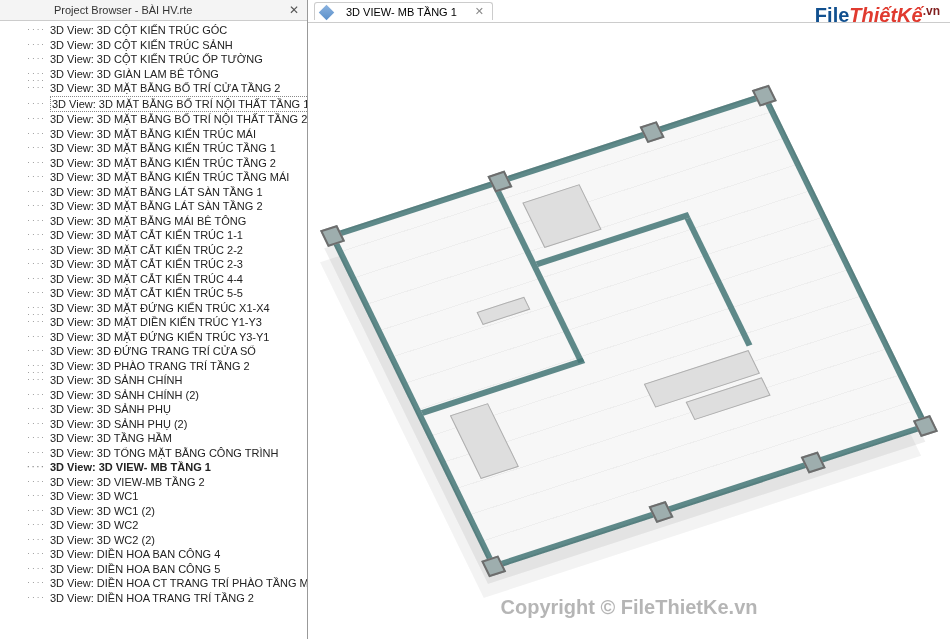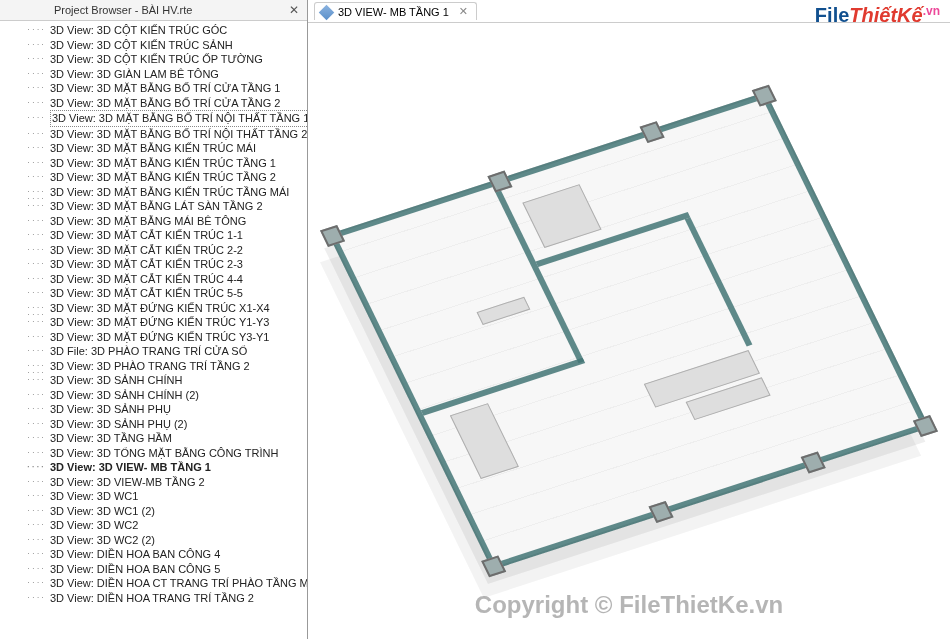--- a/index.html
+++ b/index.html
@@ -80,21 +80,21 @@
     .tab-bar {
       display: flex;
       align-items: center;
       height: 22px;
       padding-left: 6px;
       gap: 4px;
     }
     .tab {
       display: flex;
       align-items: flex-end;
-      gap: 6px;
+      gap: 14px;
       padding: 2px 8px 2px 6px;
       background: #fff;
       border: 1px solid #ccc;
       border-bottom: none;
       border-radius: 3px 3px 0 0;
       font-size: 11px;
       cursor: pointer;
     }
     .tab .cube {
       width: 11px; height: 11px;
@@ -113,27 +113,27 @@
     }
     .watermark-logo {
       position: absolute;
       top: 4px; right: 10px;
       font-weight: 700;
       font-size: 20px;
       font-family: Arial, sans-serif;
     }
     .watermark-logo .f { color:#11508f; }
     .watermark-logo .tk { color:#e03a2f; font-style: italic; }
-    .watermark-logo .vn { color:#ec4899; font-size: 12px; vertical-align: top;}
+    .watermark-logo .vn { color:#7f1d1d; font-size: 12px; vertical-align: top;}
     .copyright {
       position: absolute;
       bottom: 20px;
       width: 100%;
       text-align: center;
-      font-size: 24px;
+      font-size: 20px;
       font-weight: 600;
       color: rgba(120,120,120,0.55);
       pointer-events: none;
       font-family: Arial, sans-serif;
     }
     
     .plan {
       width: 520px;
       height: 430px;
       position: relative;
@@ -192,21 +192,20 @@
       <div class="tree-item">
         <span class="dots">····</span>
         <span class="label-wrap">3D View: 3D CỘT KIẾN TRÚC ỐP TƯỜNG</span>
       </div>
       <div class="tree-item">
         <span class="dots">····</span>
         <span class="label-wrap">3D View: 3D GIÀN LAM BÊ TÔNG</span>
       </div>
       <div class="tree-item">
         <span class="dots">····</span>
-        <span class="label-wrap">3D View: 3D MẶT BẰNG BỐ TRÍ CỬA TẦNG 1</span>
       </div>
       <div class="tree-item">
         <span class="dots">····</span>
         <span class="label-wrap">3D View: 3D MẶT BẰNG BỐ TRÍ CỬA TẦNG 2</span>
       </div>
       <div class="tree-item highlighted">
         <span class="dots">····</span>
         <span class="label-wrap">3D View: 3D MẶT BẰNG BỐ TRÍ NỘI THẤT TẦNG 1</span>
       </div>
       <div class="tree-item">
@@ -224,20 +223,21 @@
       <div class="tree-item">
         <span class="dots">····</span>
         <span class="label-wrap">3D View: 3D MẶT BẰNG KIẾN TRÚC TẦNG 2</span>
       </div>
       <div class="tree-item">
         <span class="dots">····</span>
         <span class="label-wrap">3D View: 3D MẶT BẰNG KIẾN TRÚC TẦNG MÁI</span>
       </div>
       <div class="tree-item">
         <span class="dots">····</span>
+        <span class="label-wrap">3D View: 3D MẶT BẰNG LÁT SÀN TẦNG 1</span>
       </div>
       <div class="tree-item">
         <span class="dots">····</span>
         <span class="label-wrap">3D View: 3D MẶT BẰNG LÁT SÀN TẦNG 2</span>
       </div>
       <div class="tree-item">
         <span class="dots">····</span>
         <span class="label-wrap">3D View: 3D MẶT BẰNG MÁI BÊ TÔNG</span>
       </div>
       <div class="tree-item">
@@ -262,29 +262,29 @@
       </div>
       <div class="tree-item">
         <span class="dots">····</span>
         <span class="label-wrap">3D View: 3D MẶT ĐỨNG KIẾN TRÚC X1-X4</span>
       </div>
       <div class="tree-item">
         <span class="dots">····</span>
       </div>
       <div class="tree-item">
         <span class="dots">····</span>
-        <span class="label-wrap">3D View: 3D MẶT ĐỨNG KIẾN TRÚC Y1-Y3</span>
+        <span class="label-wrap">3D View: 3D MẶT DIỀN KIẾN TRÚC Y1-Y3</span>
       </div>
       <div class="tree-item">
         <span class="dots">····</span>
         <span class="label-wrap">3D View: 3D MẶT ĐỨNG KIẾN TRÚC Y3-Y1</span>
       </div>
       <div class="tree-item">
         <span class="dots">····</span>
-        <span class="label-wrap">3D File: 3D PHÀO TRANG TRÍ CỬA SỔ</span>
+        <span class="label-wrap">3D View: 3D ĐỨNG TRANG TRÍ CỬA SỔ</span>
       </div>
       <div class="tree-item">
         <span class="dots">····</span>
         <span class="label-wrap">3D View: 3D PHÀO TRANG TRÍ TẦNG 2</span>
       </div>
       <div class="tree-item">
         <span class="dots">····</span>
       </div>
       <div class="tree-item">
         <span class="dots">····</span>

